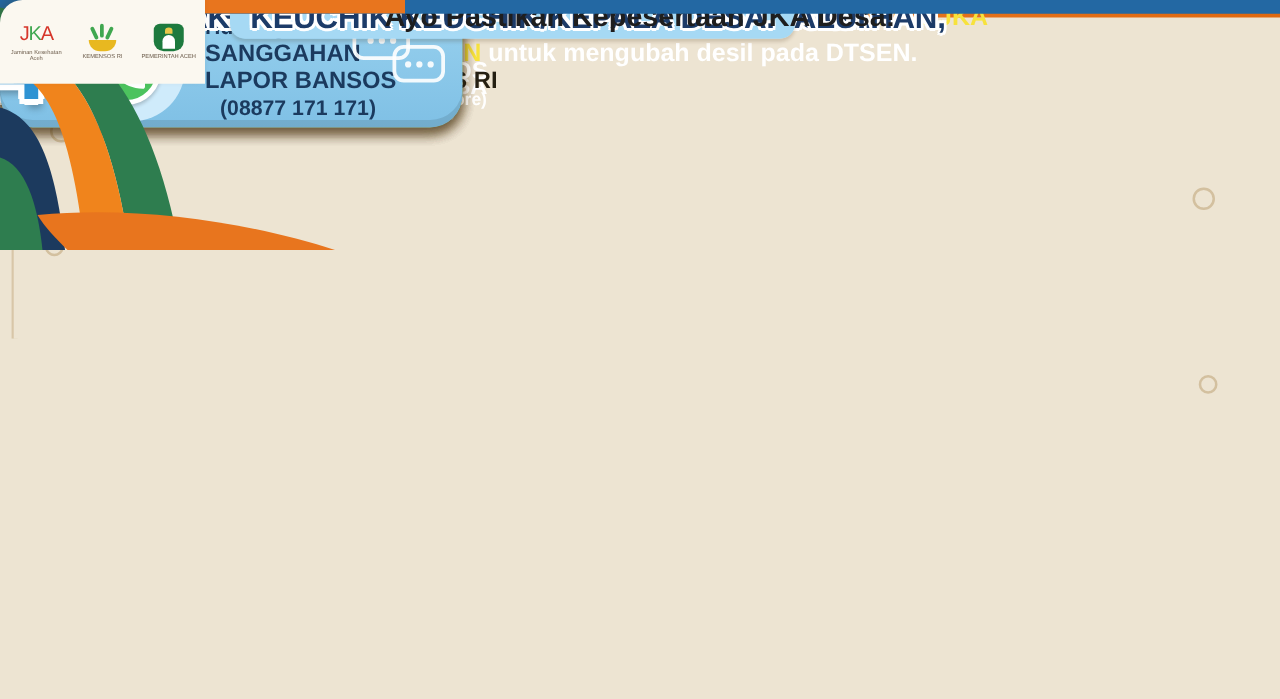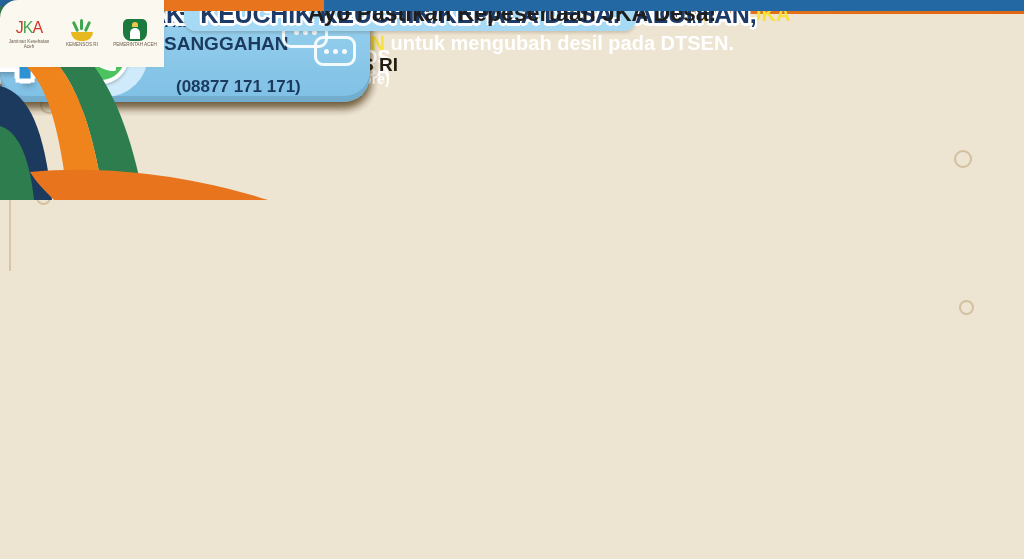--- a/index.html
+++ b/index.html
@@ -285,20 +285,21 @@
         <div class="wa-bubble">
             <i></i>
             <i></i>
             <i></i>
           </div>
       </div>
     </div>
     <div class="content c-navy">
       <div class="line fw6" style="left:0;top:12px;font-size:17px;">Hubungi</div>
       <div class="line fw8" style="left:0;top:33px;font-size:19px;">SANGGAHAN</div>
+      <div class="line fw8" style="left:0;top:54px;font-size:19px;">LAPOR BANSOS</div>
       <div class="line fw8" style="left:12px;top:77px;font-size:17px;">(08877 171 171)</div>
     </div>
     <div class="chat-wm" style="right:42px;top:16px;width:40px;height:26px;">
         <i></i>
         <i></i>
         <i></i>
       </div>
     <div class="chat-wm" style="right:14px;top:36px;width:36px;height:24px;">
         <i></i>
         <i></i>

